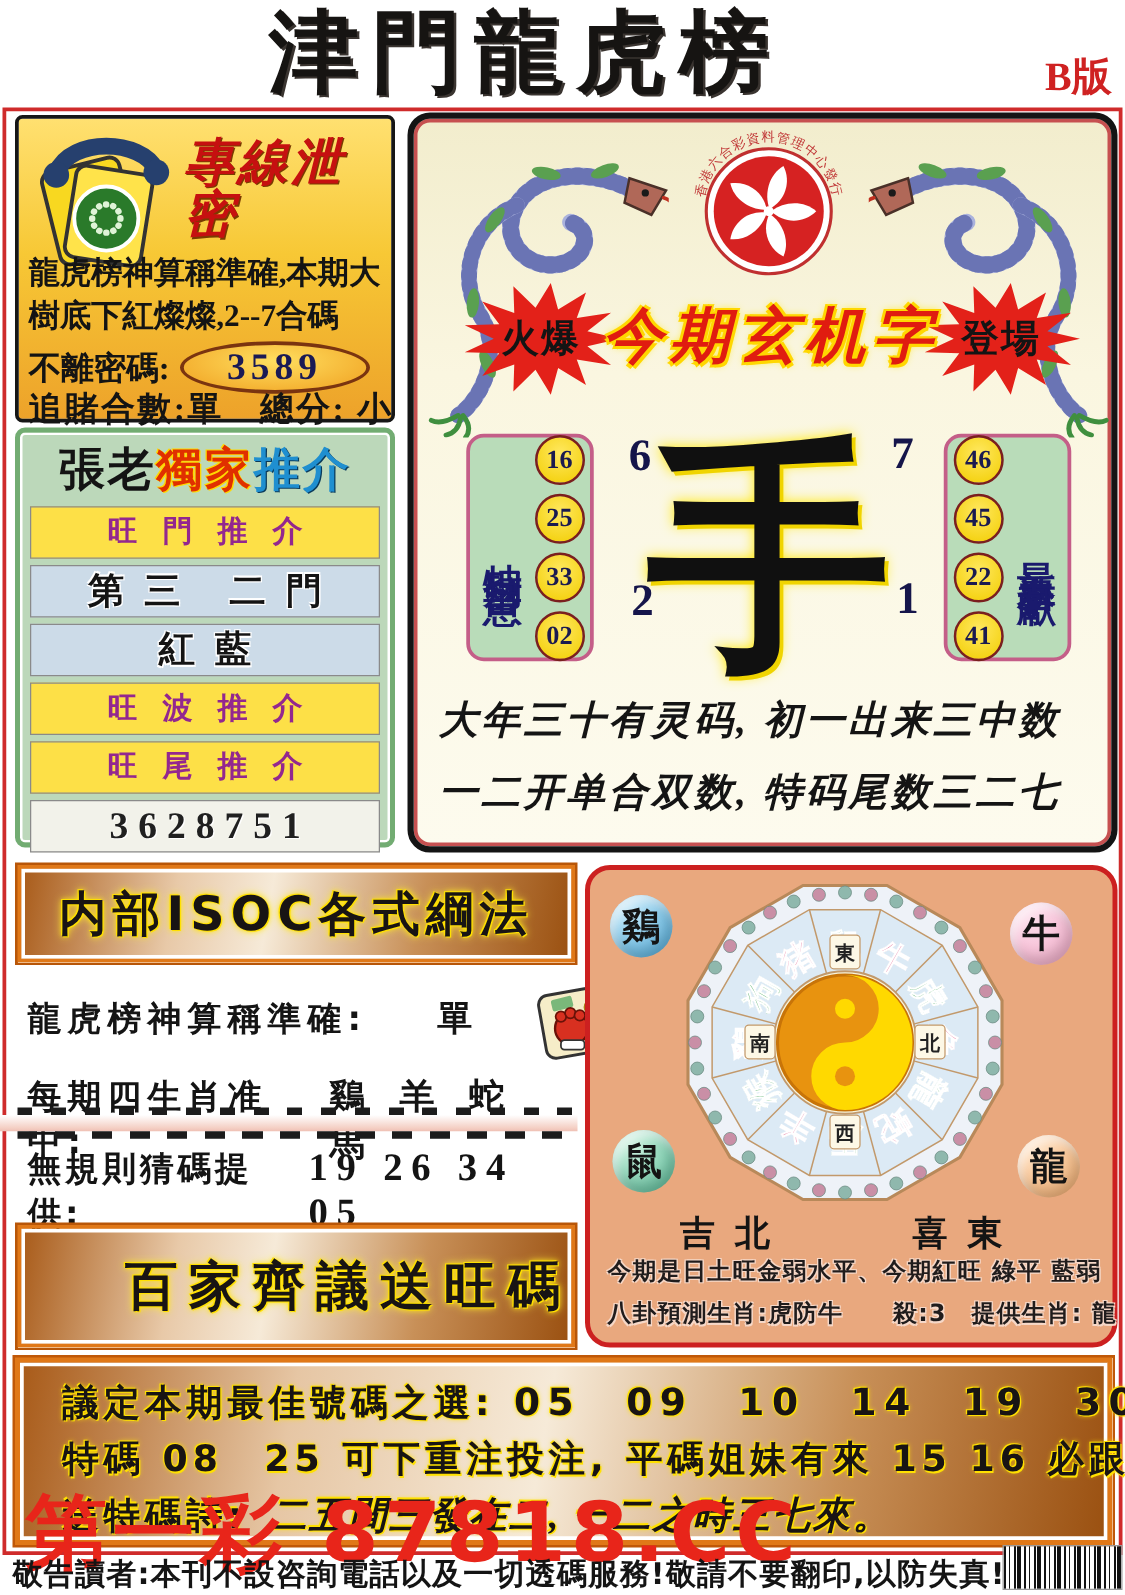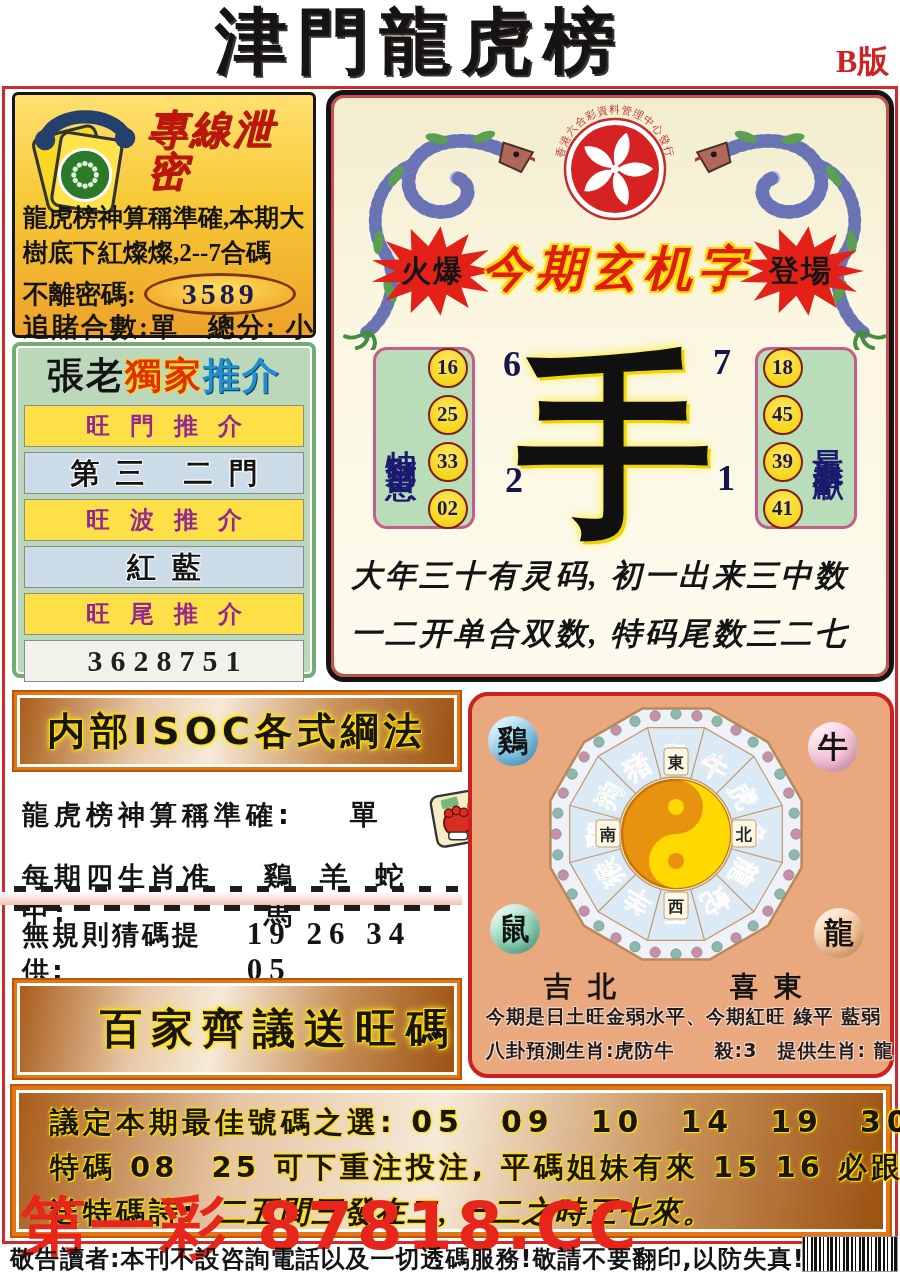--- a/index.html
+++ b/index.html
@@ -158,22 +158,22 @@
     </div>
     <div class="abs hot-line" style="top:214px;font-size:27px;letter-spacing:2px">追賭合數:單　總分: 小</div>
   </div>
 
   <div class="abs recommend">
     <div class="rec-header">
       <span class="rec-h1">張老</span><span class="rec-h2">獨家</span><span class="rec-h3">推介</span>
     </div>
     <div class="rec-row row-cream">旺門推介</div>
     <div class="rec-row row-blue">第三 二門</div>
+    <div class="rec-row row-blue">紅藍</div>
     <div class="rec-row row-cream">旺波推介</div>
-    <div class="rec-row row-blue">紅藍</div>
     <div class="rec-row row-cream">旺尾推介</div>
     <div class="rec-row row-white">3628751</div>
   </div>
 
   <div class="abs mystery">
 
     <svg class="abs" style="left:218px;top:4px" width="132" height="132" viewBox="0 0 132 132">
       <defs>
           <path id="arcP" d="M14,66 A52,52 0 0 1 118,66"></path>
         </defs>
@@ -259,23 +259,23 @@
       <div class="vlabel">特別留意</div>
       <div class="ncol">
         <div class="ncircle">16</div>
         <div class="ncircle">25</div>
         <div class="ncircle">33</div>
         <div class="ncircle">02</div>
       </div>
     </div>
     <div class="abs npanel" style="left:424px;top:252px">
       <div class="ncol">
-        <div class="ncircle">18</div>
+        <div class="ncircle">46</div>
         <div class="ncircle">45</div>
-        <div class="ncircle">39</div>
+        <div class="ncircle">22</div>
         <div class="ncircle">41</div>
       </div>
       <div class="vlabel">最新奉獻</div>
     </div>
 
     <div class="abs main-char" style="left:184px;top:238px;width:200px;height:220px">手</div>
     <div class="abs corner-digit" style="left:172px;top:248px">6</div>
     <div class="abs corner-digit" style="left:382px;top:246px">7</div>
     <div class="abs corner-digit" style="left:174px;top:364px">2</div>
     <div class="abs corner-digit" style="left:386px;top:362px">1</div>

